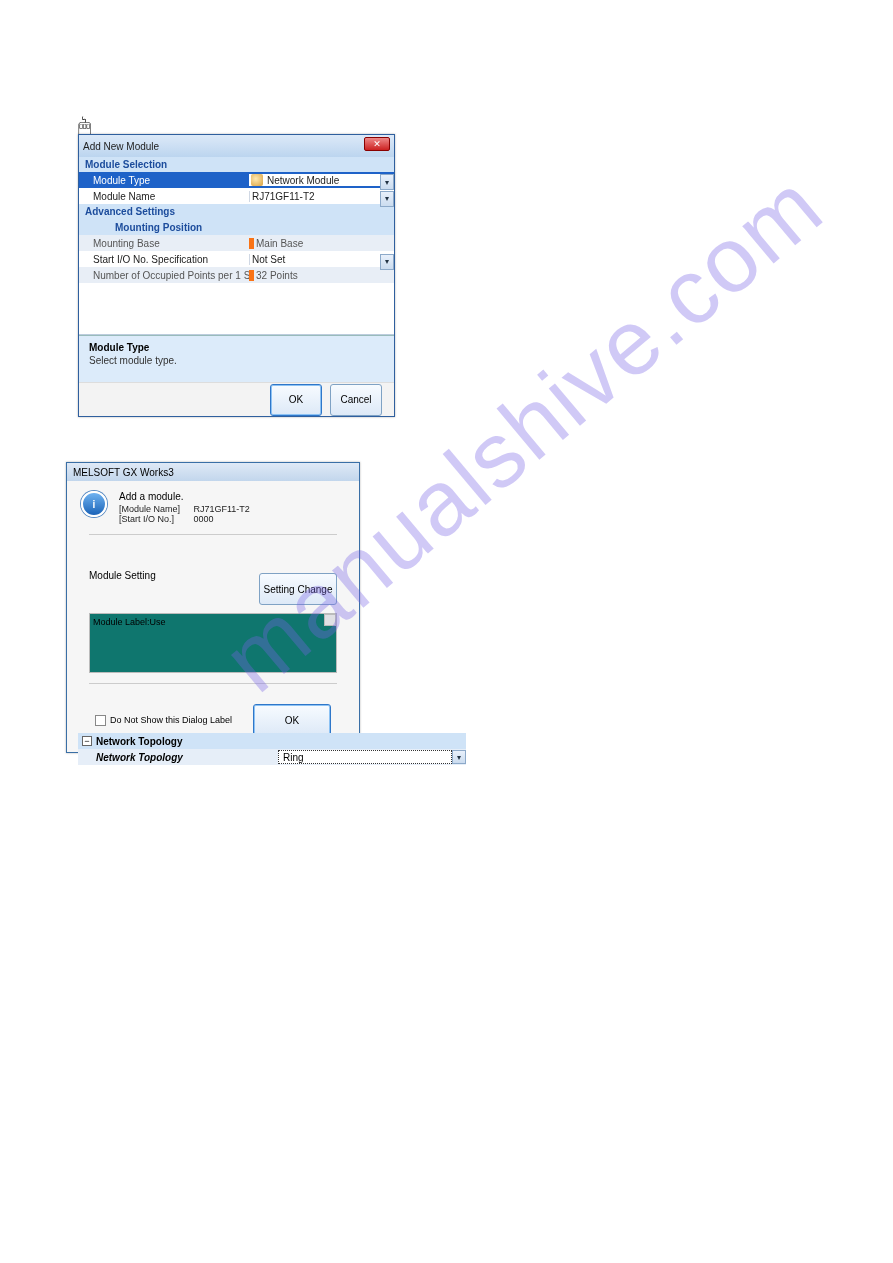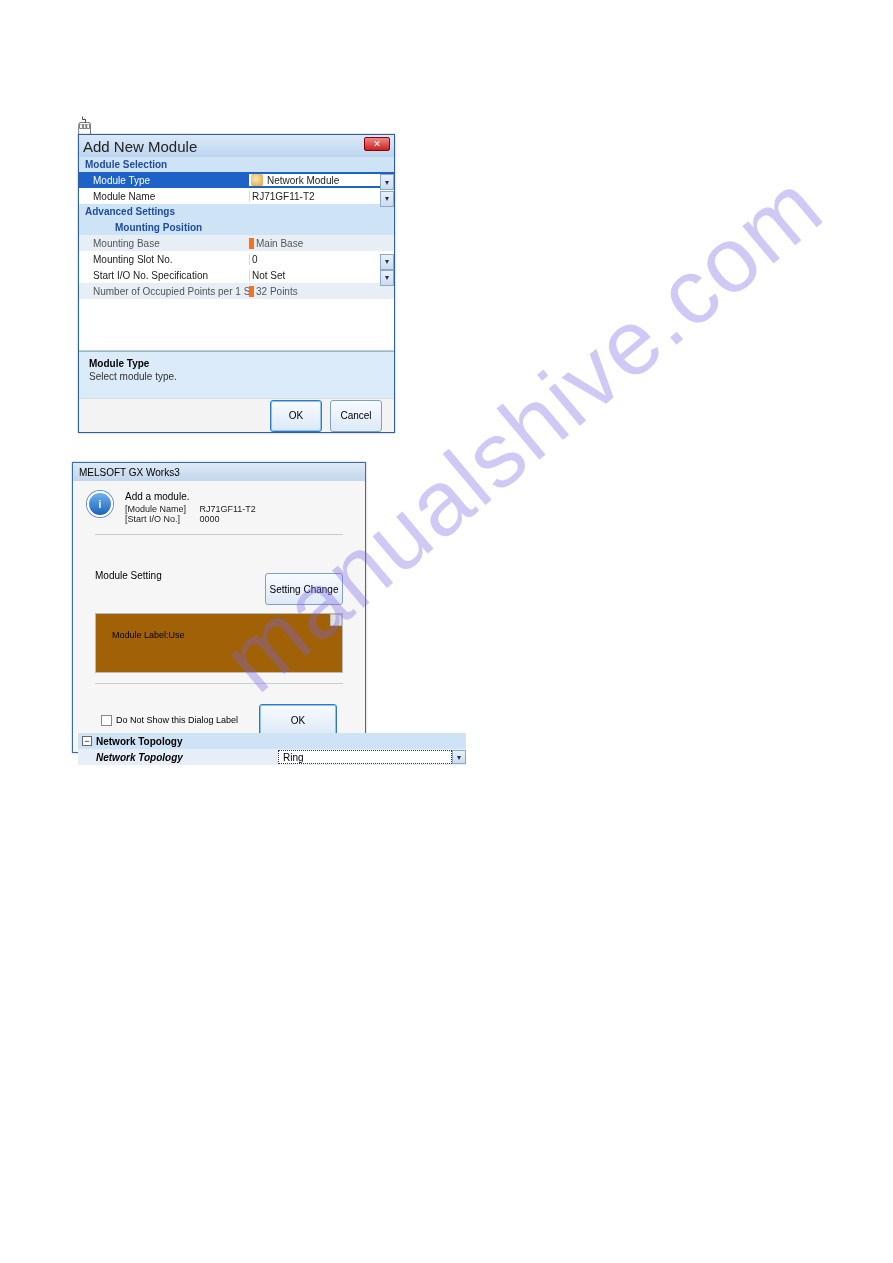--- a/index.html
+++ b/index.html
@@ -36,21 +36,21 @@
     box-shadow: 0 0 2px rgba(0,0,0,0.3);
     font-size: 10px;
     z-index: 10;
   }
   .dlg1-title {
     background: linear-gradient(#dce9f8, #bcd5ef);
     height: 20px;
     display: flex;
     align-items: center;
     padding: 11px 4px;
-    font-size: 15px;
+    font-size: 10px;
     color: #222;
     position: relative;
   }
   .close-x {
     position: absolute;
     right: 4px;
     top: 2px;
     width: 26px;
     height: 14px;
     background: linear-gradient(#e88, #c22);
@@ -143,21 +143,21 @@
     align-items: center;
     justify-content: center;
     cursor: pointer;
   }
   .btn.primary { border-color: #2f77c9; box-shadow: 0 0 0 1px #8cc2f4 inset; }
 
   
   .dlg2 {
     position: absolute;
     top: 462px;
-    left: 72px;
+    left: 66px;
     width: 294px;
     border: 1px solid #3a6fa6;
     background: #f6f6f6;
     font-size: 10px;
     box-shadow: 0 0 2px rgba(0,0,0,0.3);
     z-index: 10;
   }
   .dlg2-title {
     background: linear-gradient(#dfe9f6,#c2d6ec);
     height: 18px;
@@ -181,24 +181,24 @@
   .dlg2-msg { font-size: 10px; margin-bottom: 2px; }
   .dlg2-lines { font-size: 9px; color: #222; padding-left: 24px; }
   .dlg2-lines .lk { display:inline-block; width: 72px; }
   .dlg2-hr { clear: both; border-top: 1px solid #ccc; margin: 10px 8px; }
   .dlg2-setting-row {
     display: flex; justify-content: space-between; align-items: center;
     padding: 0 8px;
   }
   .dlg2-textarea {
     border: 1px solid #bbb;
-    background: #a16207;
+    background: #0f766e;
     margin: 8px 8px 0 8px;
     height: 60px;
-    padding: 16px;
+    padding: 3px;
     font-size: 9px;
     position: relative;
   }
   .dlg2-textarea .scroll-thumb {
     position: absolute;
     right: 0; top: 0;
     width: 12px; height: 12px;
     background: #e0e0e4;
     border: 1px solid #bbb;
   }
@@ -313,27 +313,20 @@
 
 
     <div class="sec-header">Advanced Settings</div>
     <div class="sub-header">Mounting Position</div>
 
     <div class="grid-row row-grey">
       <div class="grid-label">Mounting Base</div>
       <div class="grid-value">Main Base</div>
     </div>
 
-    <div class="grid-row row-white">
-      <div class="grid-label">Mounting Slot No.</div>
-      <div class="grid-value">
-        <span>0</span>
-        <span class="dd-btn"></span>
-      </div>
-    </div>
 
     <div class="grid-row row-white">
       <div class="grid-label">Start I/O No. Specification</div>
       <div class="grid-value">
         <span>Not Set</span>
         <span class="dd-btn"></span>
       </div>
     </div>
 
 

